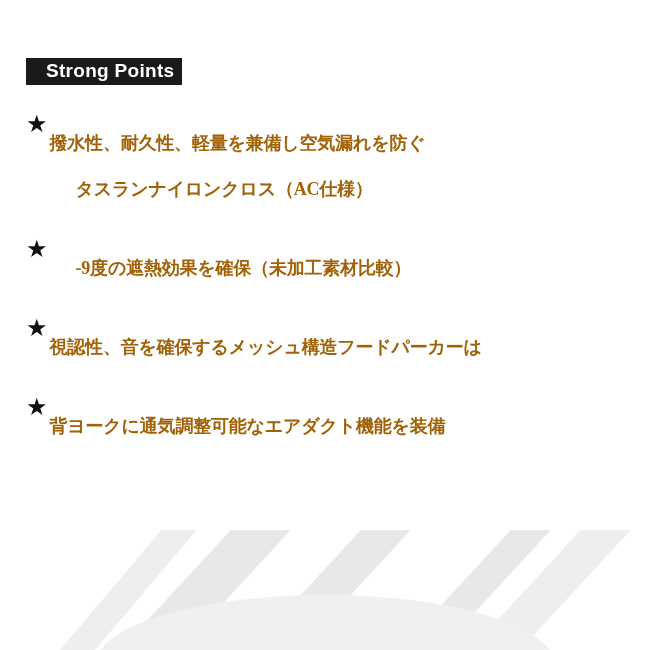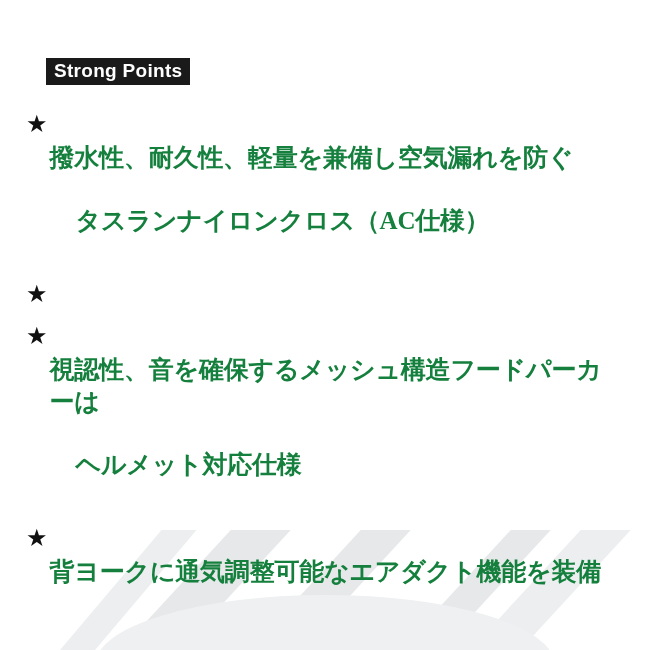--- a/index.html
+++ b/index.html
@@ -40,45 +40,44 @@
     padding: 58px 26px 0 26px;
   }
 
   .heading {
     display: inline-block;
     background: #1a1a1a;
     color: #ffffff;
     font-size: 19px;
     font-weight: bold;
     letter-spacing: 0.3px;
-    padding: 3px 8px 4px 8px;
+    padding: 3px 8px 4px 20px;
     line-height: 1.05;
-    margin-left: 20px;
   }
 
   .points {
     margin-top: 24px;
   }
 
   .point {
     display: flex;
     align-items: flex-start;
     margin-bottom: 10px;
   }
   .star {
     flex: 0 0 auto;
     font-size: 24px;
     line-height: 1.28;
     color: #111111;
     margin-right: 2px;
   }
   .point-text {
-    font-size: 25px;
+    font-size: 18px;
     line-height: 1.28;
-    color: #15803d;
+    color: #a16207;
     font-weight: bold;
     letter-spacing: -0.2px;
     white-space: pre-line;
   }
   .point-text .indent-line {
     display: block;
     padding-left: 26px;
     font-family: Liberation Serif, serif;
   }
   .point-text .first-line {
@@ -115,28 +114,28 @@
         <span class="star">★</span>
         <span class="point-text">
           <span class="first-line">撥水性、耐久性、軽量を兼備し空気漏れを防ぐ</span>
           <span class="indent-line">タスランナイロンクロス（AC仕様）</span>
         </span>
       </div>
 
       <div class="point">
         <span class="star">★</span>
         <span class="point-text">
+          <span class="indent-line">-9度の遮熱効果を確保（未加工素材比較）</span>
         </span>
       </div>
 
       <div class="point">
         <span class="star">★</span>
         <span class="point-text">
           <span class="first-line">視認性、音を確保するメッシュ構造フードパーカーは</span>
-          <span class="indent-line">ヘルメット対応仕様</span>
         </span>
       </div>
 
       <div class="point">
         <span class="star">★</span>
         <span class="point-text">
           <span class="first-line">背ヨークに通気調整可能なエアダクト機能を装備</span>
         </span>
       </div>
 

